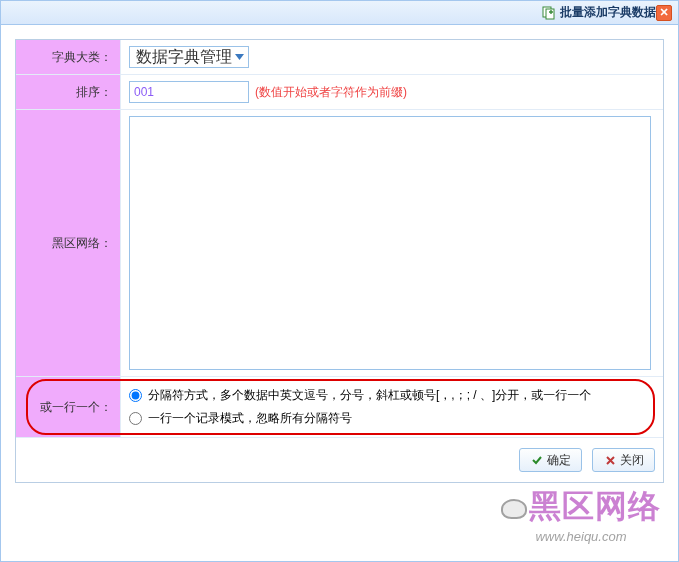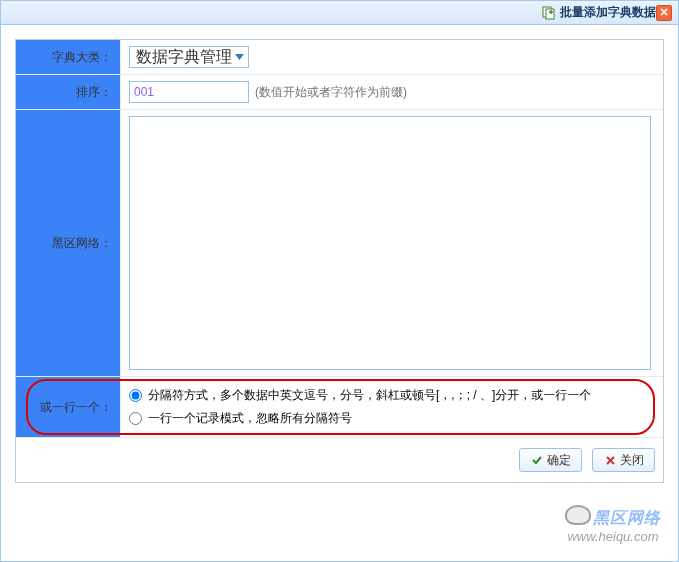--- a/index.html
+++ b/index.html
@@ -71,21 +71,21 @@
     .form-row {
       display: flex;
       align-items: stretch;
       border-bottom: 1px solid #e2ecf7;
     }
     .form-row:last-child {
       border-bottom: none;
     }
     .form-label {
       width: 105px;
-      background: #3b82f6;
+      background: #f0abfc;
       padding: 6px 8px;
       text-align: right;
       color: #333;
       display: flex;
       align-items: center;
       justify-content: flex-end;
       border-right: 1px solid #e2ecf7;
     }
     .form-control {
       flex: 1;
@@ -118,21 +118,21 @@
     .text-input {
       width: 120px;
       height: 22px;
       border: 1px solid #9ac2e8;
       padding: 0 4px;
       font-size: 12px;
       color: #8b5cf6;
       font-family: inherit;
     }
     .hint-text {
-      color: #737373;
+      color: #ef4444;
       font-size: 12px;
       text-align: right;
     }
     .textarea {
       width: 522px;
       height: 254px;
       border: 1px solid #9ac2e8;
       resize: none;
       font-size: 12px;
       font-family: inherit;
@@ -202,25 +202,24 @@
     }
     .watermark {
       position: absolute;
       right: 18px;
       bottom: 18px;
       text-align: center;
       opacity: 0.55;
       pointer-events: none;
     }
     .wm-top {
-      font-size: 16px;
+      font-size: 32px;
       font-weight: bold;
-      color: #3b82f6;
+      color: #a21caf;
       letter-spacing: 1px;
-      font-style: italic;
     }
     .wm-cap {
       display: inline-block;
       width: 26px;
       height: 20px;
       border: 2px solid #555;
       border-radius: 50% 50% 40% 40%;
       background: #ddd;
       position: relative;
       top: 2px;

